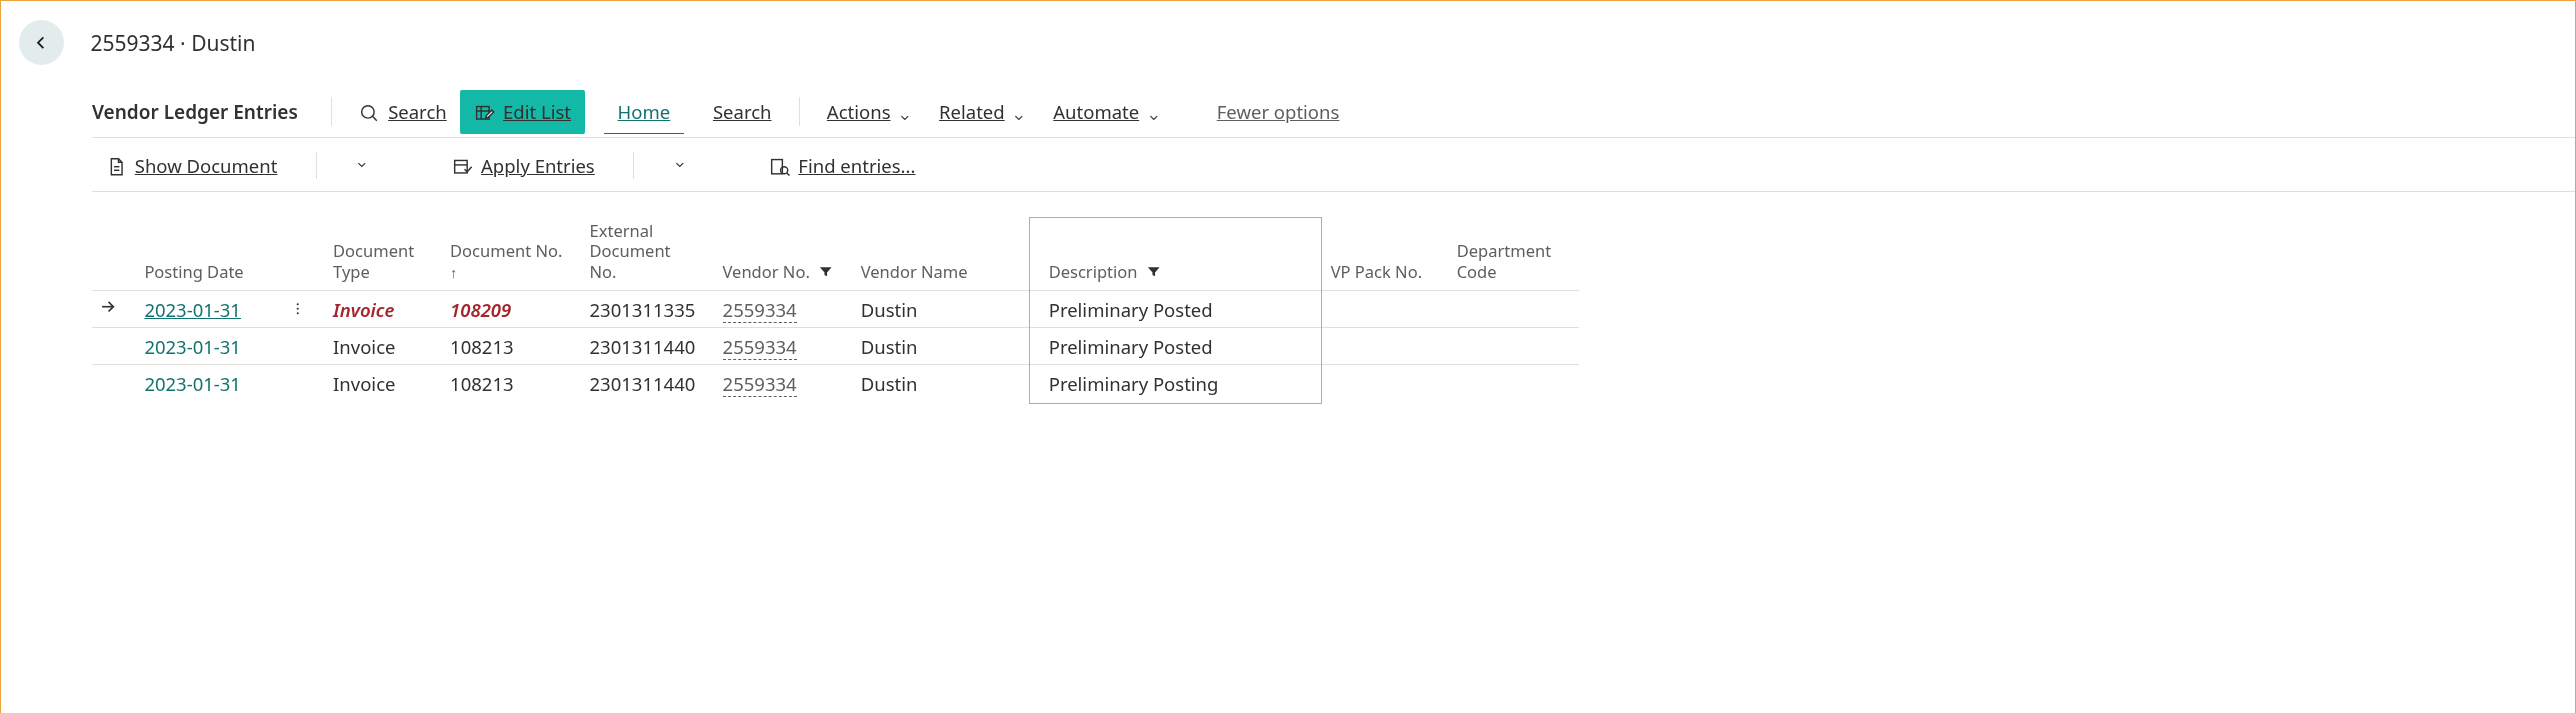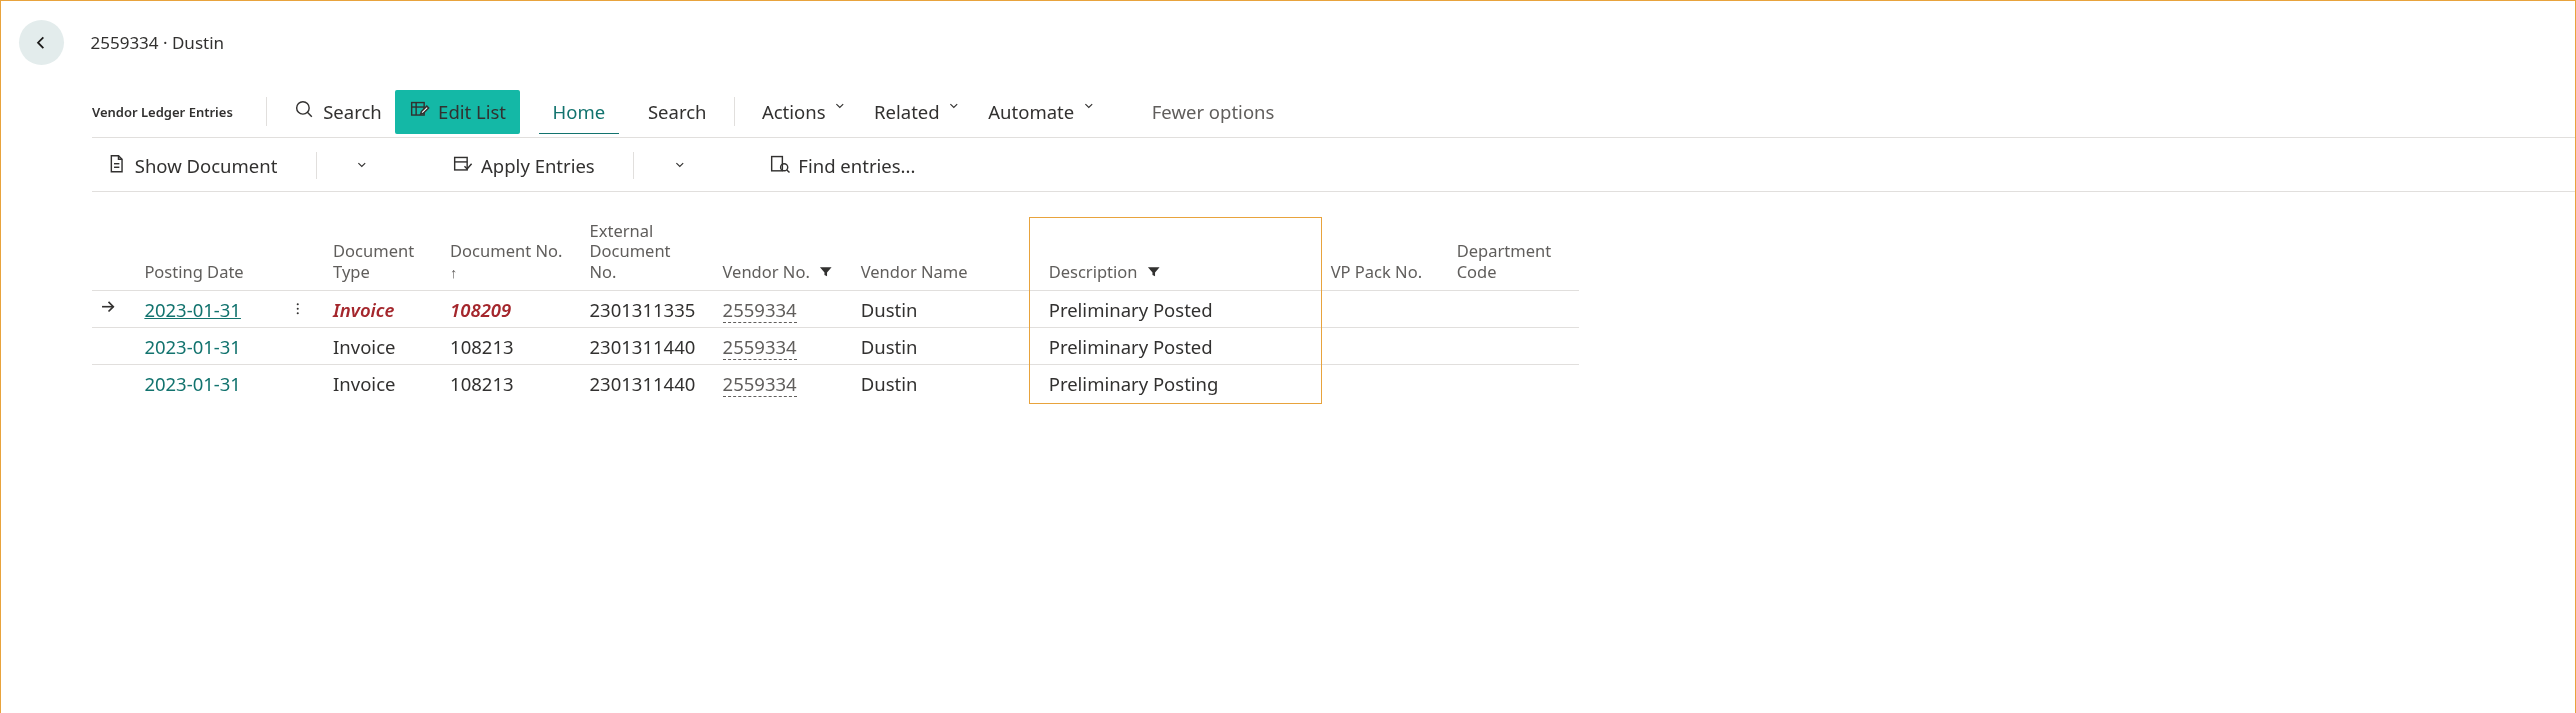--- a/index.html
+++ b/index.html
@@ -33,55 +33,56 @@
   .back-circle {
     width: 45px; height: 45px;
     border-radius: 50%;
     background: var(--accent-bg);
     display: flex;
     align-items: center;
     justify-content: center;
     cursor: pointer;
   }
   .back-circle svg { width: 21.4px; height: 21.4px; stroke: #1b1a19; }
-  .title-text { font-size: 17px; }
+  .title-text { font-size: 21px; }
 
   
   .content {
     padding: 0 0 0 91px;
   }
 
   
   .actionbar {
     display: flex;
     align-items: center;
     height: 51px;
     border-bottom: 1px solid var(--border);
     gap: 0;
     margin-top: 11.7px;
   }
   .ab-title {
     font-weight: 600;
-    font-size: 13px;
+    font-size: 19px;
     padding: 0 19.4px 0 0;
   }
   .vsep {
     width: 1px; height: 29px;
     background: var(--border);
     margin: 0 13.6px;
   }
   .ab-btn {
     display: inline-flex;
-    align-items: flex-start;
+    align-items: flex-end;
     gap: 7.8px;
     padding: 9.7px 13.6px;
     cursor: pointer;
     border-radius: 1.9px;
     font-size: 18.5px;
     white-space: nowrap;
+    text-decoration: underline;
   }
   .ab-btn.selected { background: #14b8a6; }
   .ab-btn.home-active {
     border-bottom: 1.9px solid var(--link);
     color: var(--link);
     border-radius: 0;
     padding-bottom: 8.7px;
   }
   .ab-btn.muted { color: var(--subtle); }
   .chev-down { width: 13.6px; height: 13.6px; }

